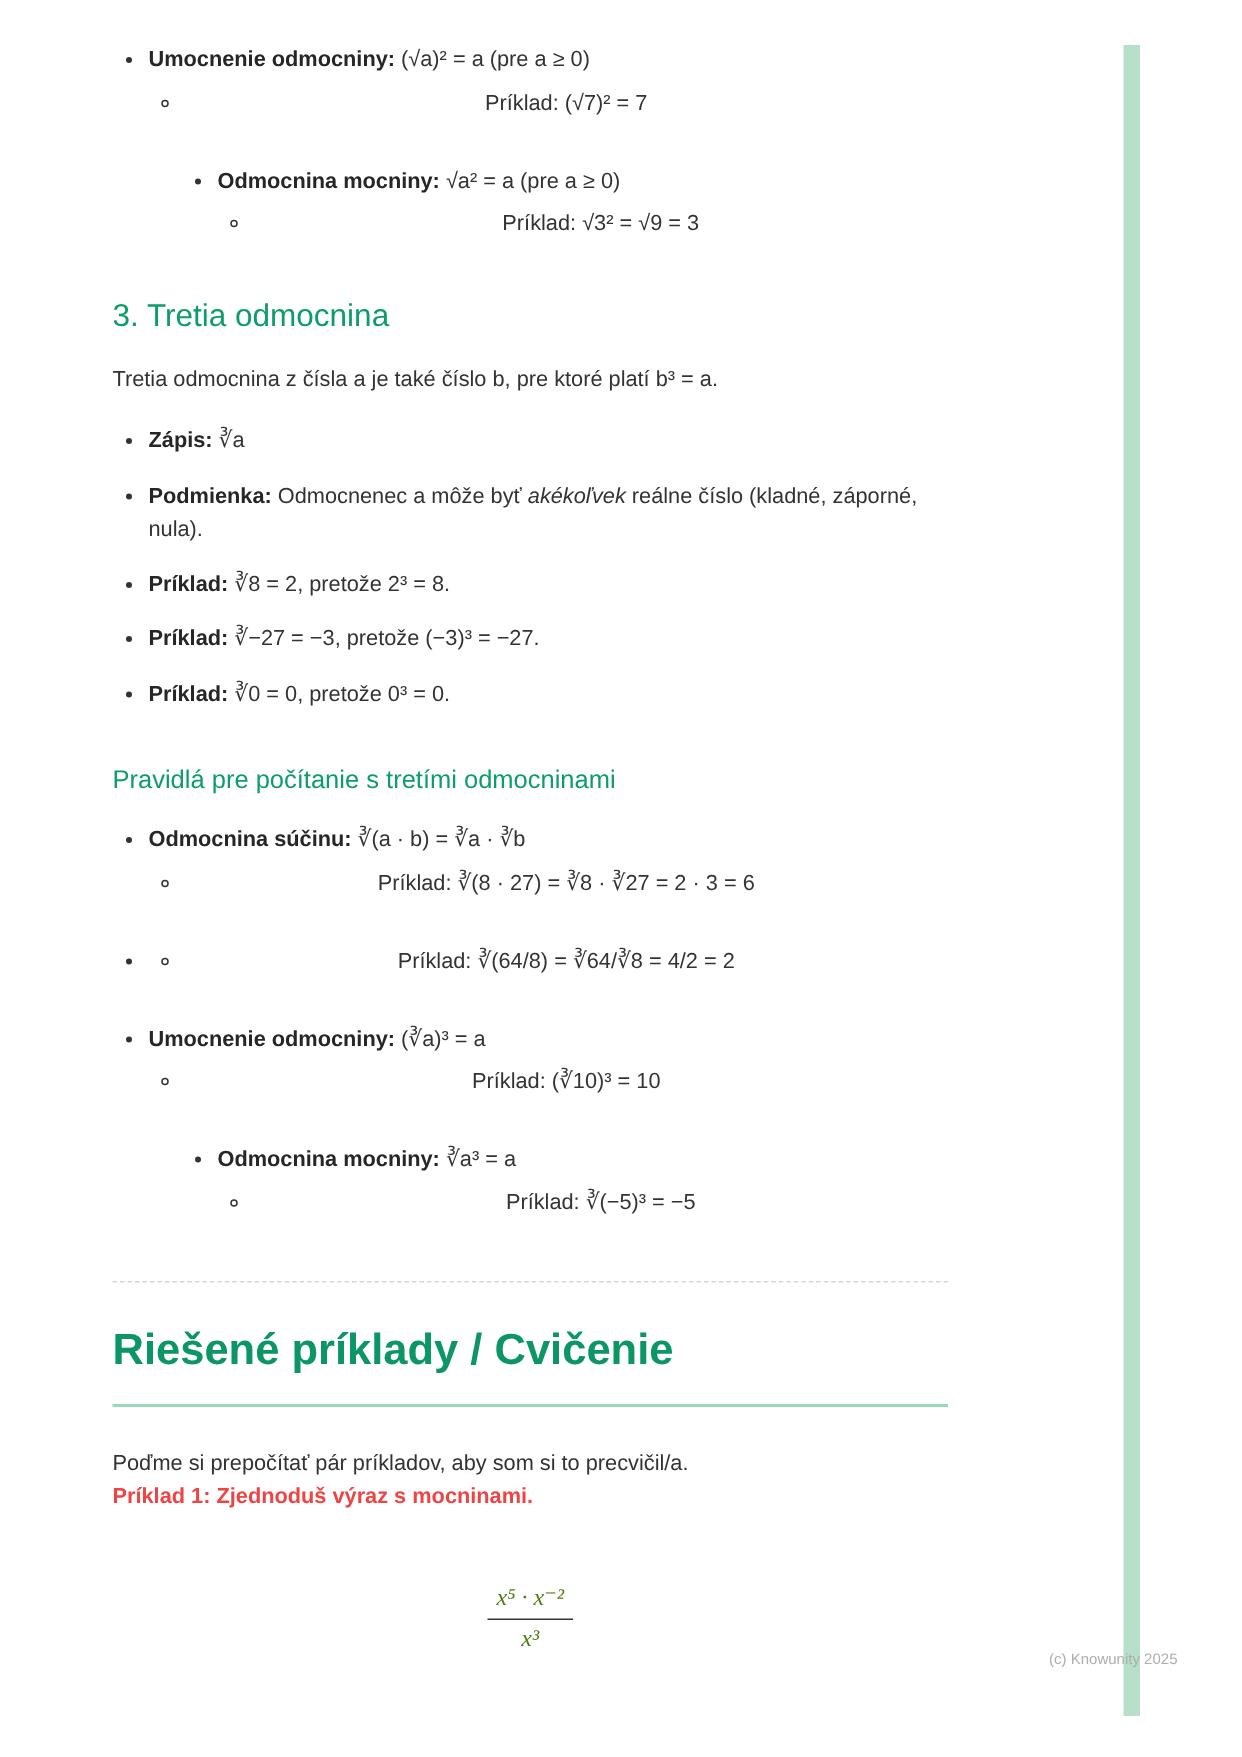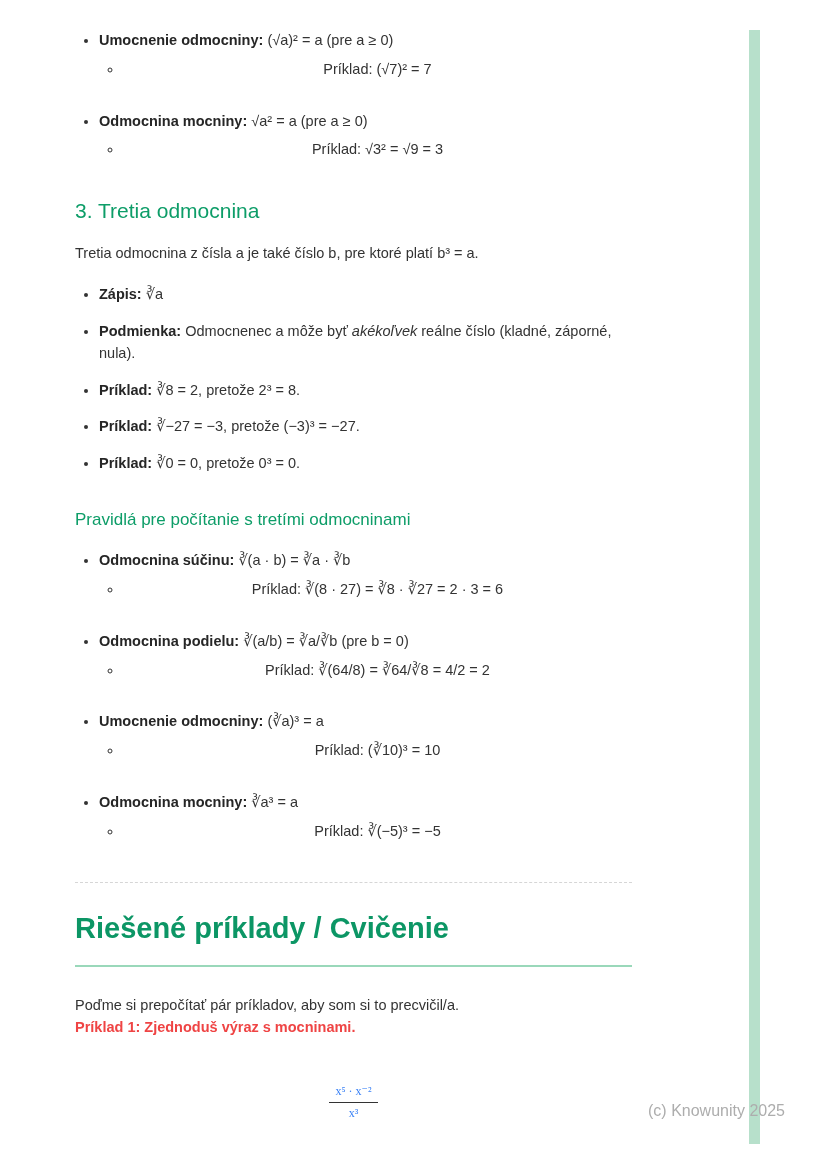--- a/index.html
+++ b/index.html
@@ -18,21 +18,21 @@
   .content {
     position: absolute;
     left: 75px;
     top: 30px;
     width: 557px;
   }
   
   .blist { margin: 0; padding-left: 24px; list-style: disc; }
   .blist li::marker { color: #333333; font-size: 0.9em; }
   .group-list > .group { margin-bottom: 30px; }
-  .group-list > .group:last-child { margin-bottom: 0; }
+  .group-list > .group:last-child { margin-bottom: 0; margin-left: 46px; }
   .simple-list > li { margin-bottom: 15px; }
   .simple-list > li:last-child { margin-bottom: 0; }
   .sublist { margin: 7px 0 0; padding-left: 24px; list-style: circle; }
   .sublist li { margin: 0; text-align: center; }
   .lbl { font-weight: 700; color: #262626; }
   
   .h2 {
     margin: 34px 0 16px;
     font-size: 21px;
     font-weight: 400;
@@ -58,40 +58,41 @@
   .divider {
     border: none;
     border-top: 1px dashed #d6d6d6;
     margin: 40px 0 0;
   }
   
   .fraction-block { margin-top: 46px; text-align: center; }
   .frac {
     display: inline-block;
     font-family: "Liberation Serif", "DejaVu Serif", serif;
-    font-size: 12px;
-    color: #3b82f6;
+    font-style: italic;
+    font-size: 16px;
+    color: #4d7c0f;
     line-height: 1.25;
   }
   .frac .num { display: block; padding: 0 6px 3px; border-bottom: 1px solid #333333; }
   .frac .den { display: block; padding-top: 3px; }
   
   .edge-bar {
     position: absolute;
     left: 749px;
     top: 30px;
     width: 11px;
     height: 1114px;
     background: #b7e0cb;
   }
   .watermark {
     position: absolute;
     top: 1099px;
     right: 43px;
-    font-size: 16px;
+    font-size: 10px;
     color: #adadad;
     z-index: 2;
   }
 </style>
 </head>
 <body>
 
 <div class="page">
   <main class="content">
 
@@ -150,24 +151,20 @@
       <li class="group">
         <div>
           <b class="lbl">Odmocnina súčinu:</b>
           <span>∛(a · b) = ∛a · ∛b</span>
         </div>
         <ul class="sublist">
           <li>Príklad: ∛(8 · 27) = ∛8 · ∛27 = 2 · 3 = 6</li>
         </ul>
       </li>
       <li class="group">
-        <div>
-          <b class="lbl">Odmocnina podielu:</b>
-          <span>∛(a/b) = ∛a/∛b (pre b = 0)</span>
-        </div>
         <ul class="sublist">
           <li>Príklad: ∛(64/8) = ∛64/∛8 = 4/2 = 2</li>
         </ul>
       </li>
       <li class="group">
         <div>
           <b class="lbl">Umocnenie odmocniny:</b>
           <span>(∛a)³ = a</span>
         </div>
         <ul class="sublist">

